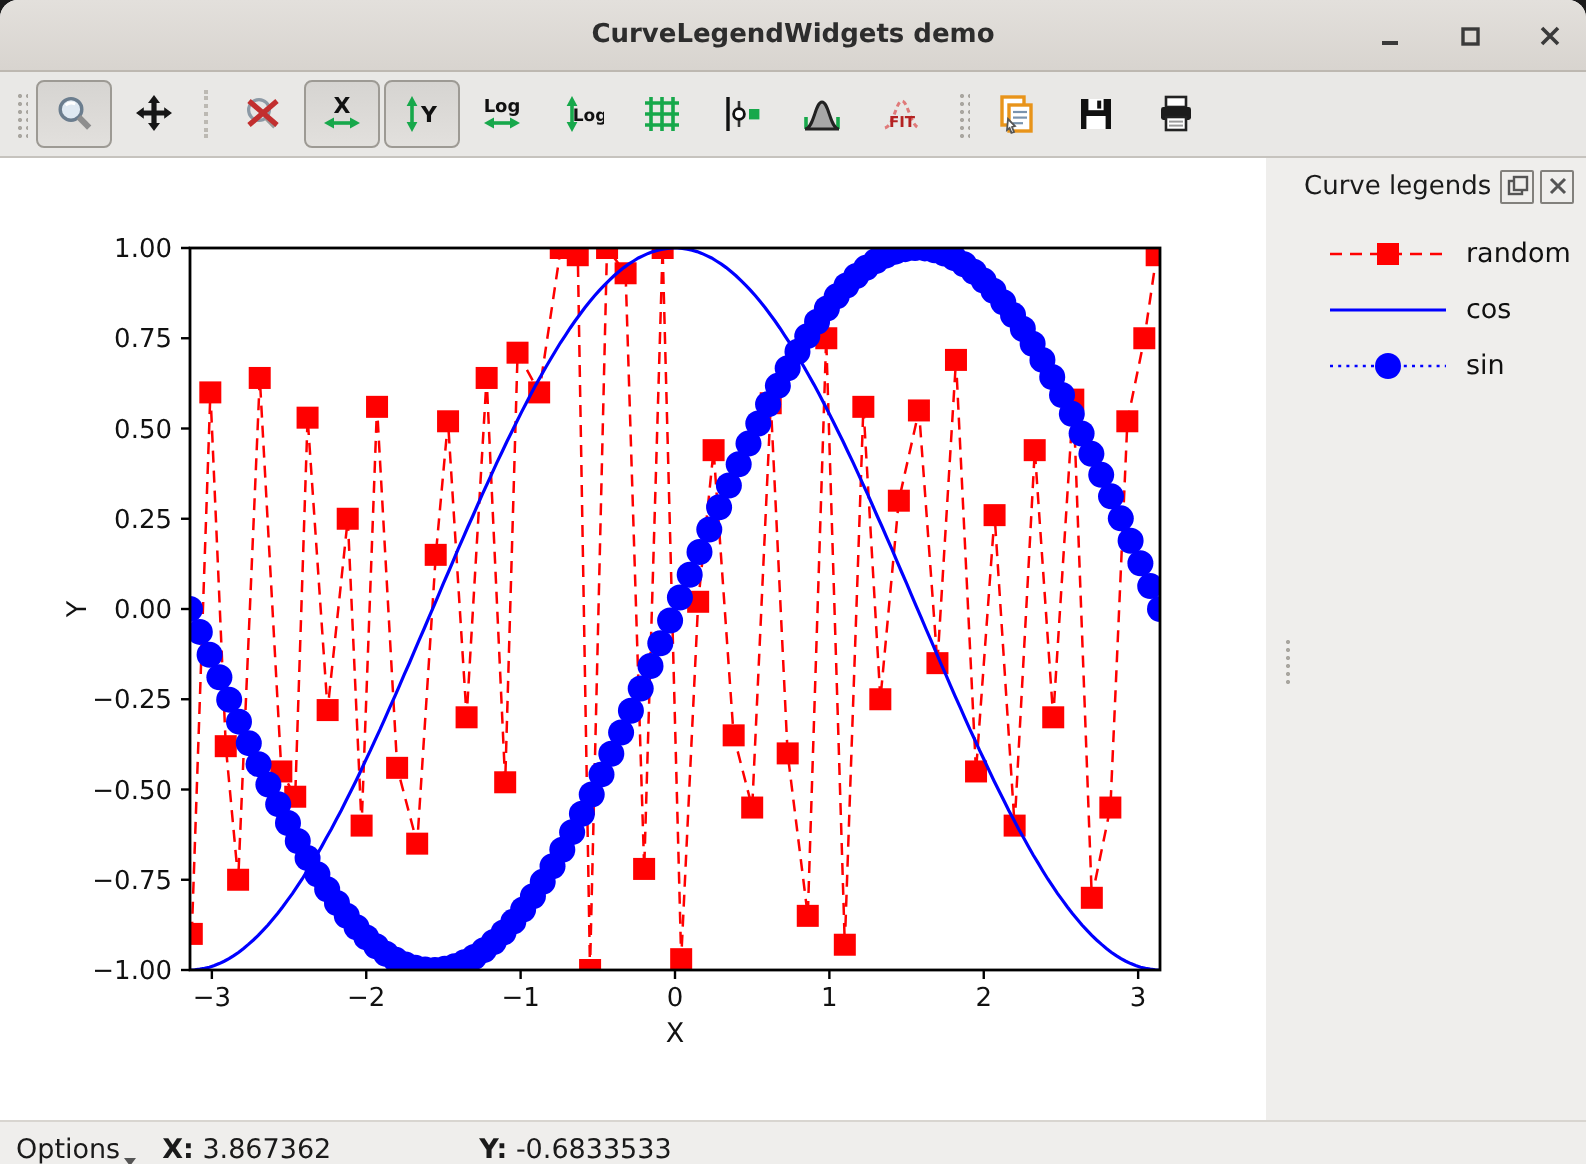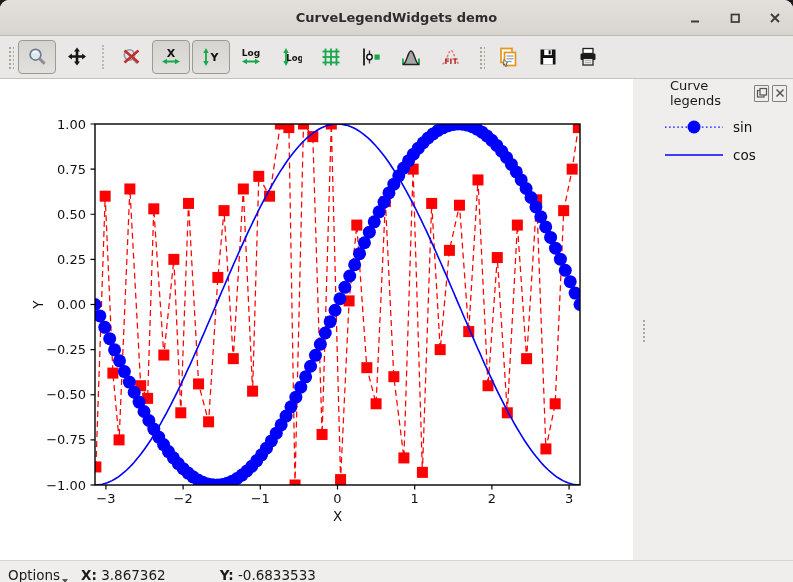--- a/index.html
+++ b/index.html
@@ -20,36 +20,36 @@
   .tbtn{width:36px;height:32px;display:flex;align-items:center;justify-content:center;
         border:1px solid transparent;border-radius:4px;margin:0 1px;background:transparent;}
   .tbtn.checked{background:linear-gradient(#d6d4d1,#e2e0dd);border:1px solid #9d9a94;}
   .tbtn svg{display:block;}
   
   .main{flex:1 1 auto;display:flex;position:relative;background:#fff;}
   .plotwidget{width:633px;flex:0 0 633px;background:#fff;position:relative;}
   .dock{flex:1 1 auto;background:#efeeec;position:relative;padding-top:2px;}
   .splitter{position:absolute;left:8px;top:239px;width:5px;height:24px;
             background-image:radial-gradient(#a9a6a0 1px,transparent 1.1px);background-size:4px 4px;background-position:1px 1px;}
-  .docktitle{display:flex;align-items:center;height:24px;padding:0 6px 0 37px;}
+  .docktitle{display:flex;align-items:center;height:24px;padding:0 6px 0 19px;}
   .docktitle .dtext{font-size:13px;color:#1a1a1a;flex:1 1 auto;}
   .dockbtn{width:15px;height:15px;border:1px solid #82807c;display:flex;align-items:center;justify-content:center;
            margin-left:3px;background:#efeeec;border-radius:1px;}
   .legend{margin-top:8px;}
   .legrow{display:flex;align-items:center;height:28px;padding-left:30px;}
   .legrow svg{flex:0 0 auto;}
   .legrow .leglabel{font-size:13.5px;color:#111;margin-left:8px;}
   
   .statusbar{height:27px;flex:0 0 27px;background:#efeeec;border-top:1px solid #d8d5d0;
              display:flex;align-items:center;font-size:13.5px;color:#1a1a1a;}
   .opts{margin-left:8px;display:flex;align-items:flex-end;}
   .opts .caret{width:0;height:0;border-left:3.5px solid transparent;border-right:3.5px solid transparent;
                border-top:4px solid #555;margin-left:2px;margin-top:7px;}
   .coordX{margin-left:13px;}
-  .coordY{margin-left:54px;}
+  .coordY{margin-left:74px;}
   .coord b{font-weight:bold;}
 </style>
 </head>
 <body>
 
 <div class="window">
 
   <div class="titlebar">
     <div class="title">CurveLegendWidgets demo</div>
     <div class="winbtns">
@@ -427,31 +427,38 @@
         <div class="dockbtn">
           <svg width="12" height="12">
             <path d="M2.5 2.5 L9.5 9.5 M9.5 2.5 L2.5 9.5" stroke="#555" stroke-width="1.5"></path>
           </svg>
         </div>
       </div>
 
       <div class="legend">
         <div class="legrow">
           <svg class="legsample" width="62" height="18">
-              <line x1="2" y1="9" x2="60" y2="9" stroke="#0000ff" stroke-width="1.25" stroke-dasharray="1.5,2.6"></line>
-              <circle cx="31" cy="9" r="6.5" fill="#0000ff"></circle>
+              <line x1="2" y1="9" x2="60" y2="9" stroke="#ff0000" stroke-width="1.25" stroke-dasharray="6,4"></line>
+              <rect x="25.5" y="3.5" width="11" height="11" fill="#ff0000"></rect>
             </svg>
-          <span class="leglabel">sin</span>
+          <span class="leglabel">random</span>
         </div>
         <div class="legrow">
           <svg class="legsample" width="62" height="18">
               <line x1="2" y1="9" x2="60" y2="9" stroke="#0000ff" stroke-width="1.6"></line>
             </svg>
           <span class="leglabel">cos</span>
         </div>
+        <div class="legrow">
+          <svg class="legsample" width="62" height="18">
+              <line x1="2" y1="9" x2="60" y2="9" stroke="#0000ff" stroke-width="1.25" stroke-dasharray="1.5,2.6"></line>
+              <circle cx="31" cy="9" r="6.5" fill="#0000ff"></circle>
+            </svg>
+          <span class="leglabel">sin</span>
+        </div>
       </div>
     </div>
   </div>
 
   <div class="statusbar">
     <div class="opts">
       <span>Options</span>
       <span class="caret"></span>
     </div>
     <div class="coord coordX">

